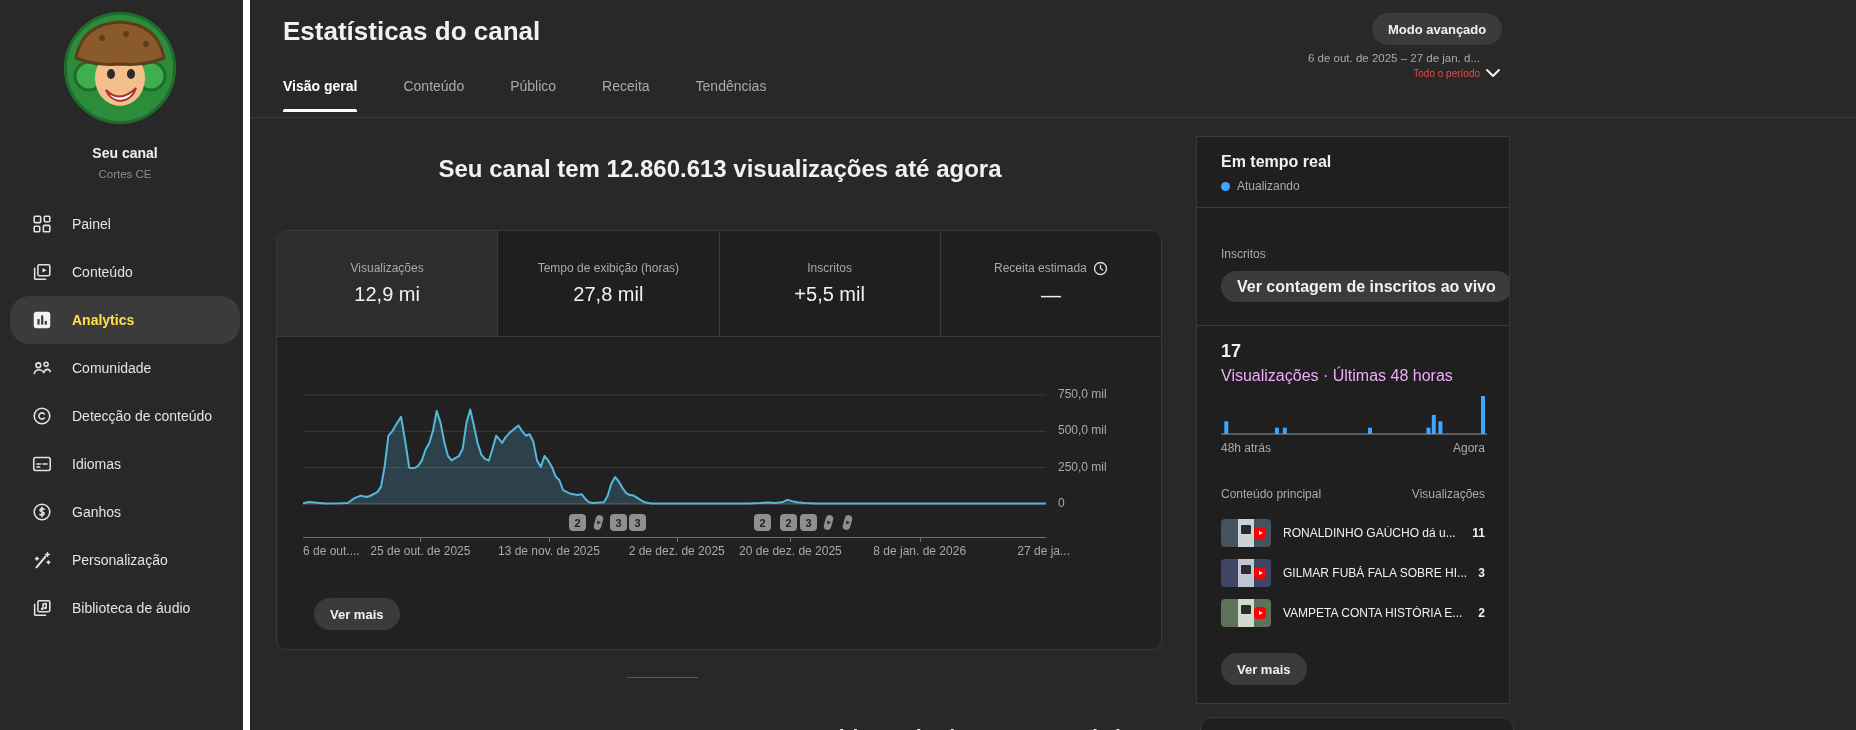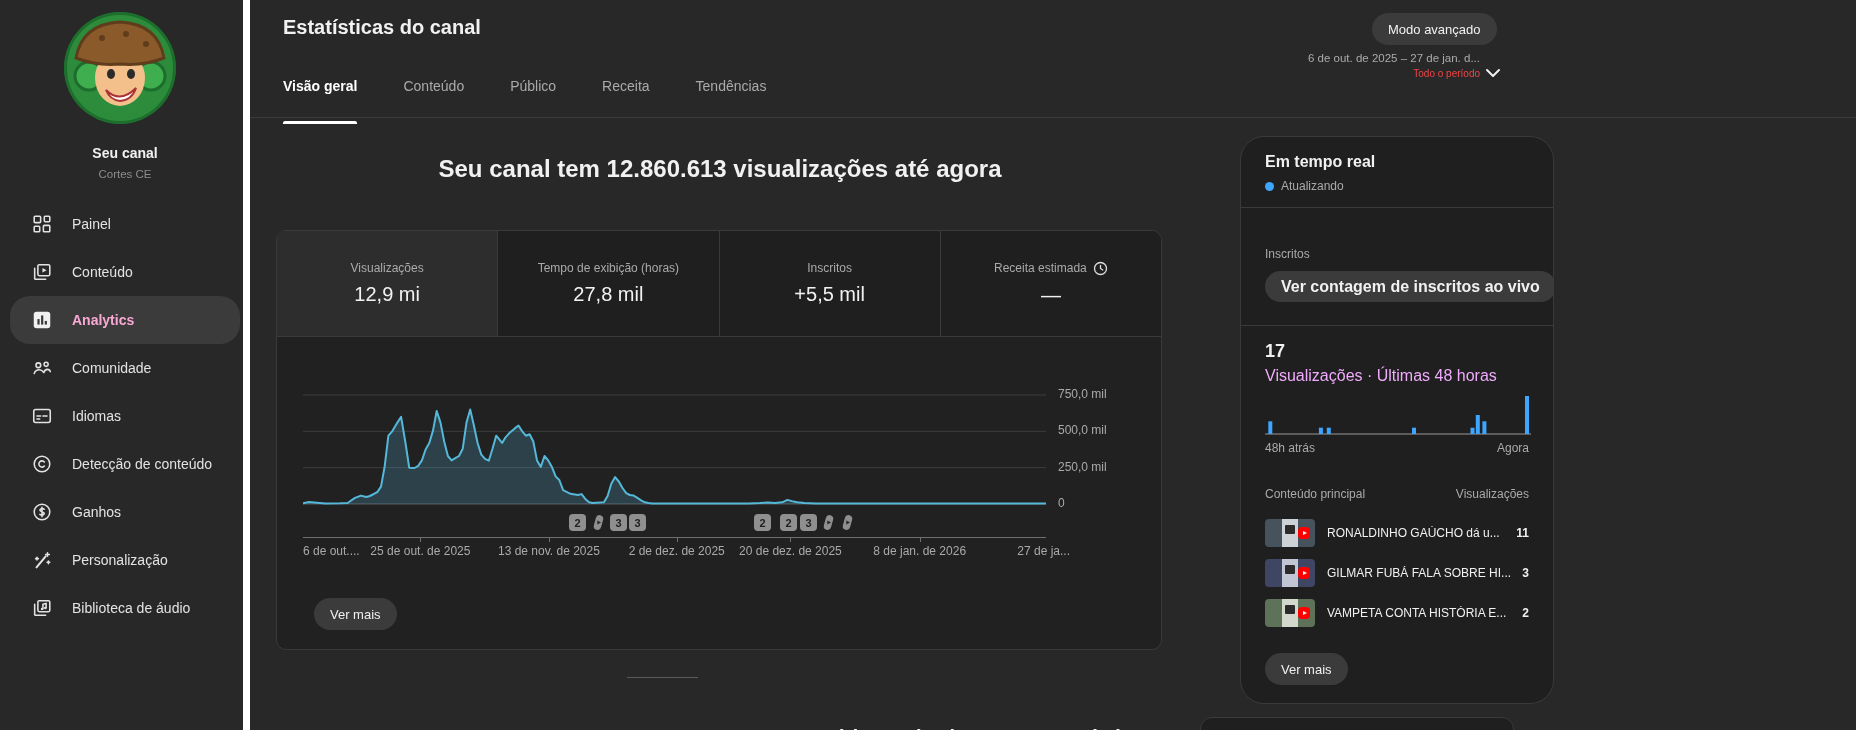--- a/index.html
+++ b/index.html
@@ -6,39 +6,39 @@
   html,body { background:#1a1a1a; }
   #app {
     position:relative; width:1856px; height:730px; overflow:hidden;
     background:#282828; color:#f1f1f1;
     font-family:"Liberation Sans", sans-serif;
   }
   .abs { position:absolute; }
   .pill {
     display:inline-flex; align-items:center; justify-content:center;
     background:#3b3b3b; color:#f1f1f1; border-radius:17px;
-    font-size:13px; font-weight:normal; cursor:pointer; border:none;
+    font-size:13px; font-weight:bold; cursor:pointer; border:none;
     padding:0 16px; height:32px; white-space:nowrap;
   }
   
   #sidebar { left:0; top:0; width:250px; height:730px; border-right:7px solid #ffffff; }
   #avatar { left:64px; top:12px; width:112px; height:112px; border-radius:50%; overflow:hidden; }
   #channel-name { left:0; top:145px; width:250px; text-align:center; font-size:14px; font-weight:bold; }
   #channel-handle { left:0; top:168px; width:250px; text-align:center; font-size:11.5px; color:#8c8c8c; }
   #nav { left:0; top:200px; width:250px; }
   .nav-item {
     position:relative; display:flex; align-items:center; height:48px;
     padding-left:30px; cursor:pointer; font-size:14px; color:#e3e3e3;
   }
   .nav-item .nav-ico { width:24px; height:24px; margin-right:18px; flex:0 0 24px; display:flex; align-items:center; justify-content:center; }
-  .nav-item.active { background:#3b3b3b; border-radius:20px; margin:0 10px; padding-left:20px; font-weight:bold; color:#f9a8d4; }
+  .nav-item.active { background:#3b3b3b; border-radius:20px; margin:0 10px; padding-left:20px; font-weight:bold; color:#fde047; }
   
-  #page-title { left:283px; top:16px; font-size:20px; font-weight:bold; }
+  #page-title { left:283px; top:16px; font-size:26px; font-weight:bold; }
   #tabs { left:283px; top:78px; display:flex; gap:46px; }
-  .tab { font-size:14px; color:#aaa; cursor:pointer; padding-bottom:30px; position:relative; white-space:nowrap; }
+  .tab { font-size:14px; color:#aaa; cursor:pointer; padding-bottom:18px; position:relative; white-space:nowrap; }
   .tab.active { color:#fff; font-weight:bold; }
   .tab.active::after { content:""; position:absolute; left:0; right:0; bottom:0; height:3px; background:#fff; border-radius:2px 2px 0 0; }
   #header-rule { left:250px; top:117px; width:1606px; height:1px; background:#3a3a3a; }
   #advanced-btn { left:1372px; top:13px; }
   #date-widget { left:1180px; top:52px; width:300px; text-align:right; cursor:pointer; }
   #date-range { font-size:11.5px; color:#aaa; }
   #date-period { font-size:10px; color:#ef4444; margin-top:4px; }
   #date-chevron { left:1482px; top:62px; }
   
   #headline { left:250px; top:155px; width:940px; text-align:center; font-size:24px; font-weight:bold; }
@@ -58,21 +58,21 @@
   .chip { position:absolute; top:0; width:17px; height:17px; background:#8f8f8f; border-radius:4px;
           color:#212121; font-size:11px; font-weight:bold; display:flex; align-items:center; justify-content:center; cursor:pointer; }
   .chip.shorts { background:transparent; }
   #x-axis-line { position:absolute; left:26px; top:306px; width:743px; height:1px; background:#6f6f6f; }
   .x-tick { position:absolute; top:306px; width:1px; height:5px; background:#6f6f6f; }
   .x-label { position:absolute; top:313px; font-size:12px; color:#aaa; white-space:nowrap; }
   #main-see-more { position:absolute; left:37px; top:367px; }
   #below-line { left:627px; top:677px; width:71px; height:1px; background:#5a5a5a; }
   #next-heading { left:470px; top:726px; width:920px; text-align:center; font-size:20px; font-weight:bold; white-space:nowrap; }
   
-  #rt-card { left:1240px; top:136px; width:314px; height:568px; background:#1f1f1f; border:1px solid #3a3a3a; border-radius:24px; overflow:hidden; }
+  #rt-card { left:1196px; top:136px; width:314px; height:568px; background:#1f1f1f; border:1px solid #3a3a3a; border-radius:0; overflow:hidden; }
   #rt-card .inner { position:absolute; left:24px; right:24px; }
   #rt-title { top:16px; font-size:16px; font-weight:bold; }
   #rt-status { top:42px; font-size:12px; color:#aaa; display:flex; align-items:center; gap:7px; }
   #rt-dot { width:9px; height:9px; border-radius:50%; background:#3ea6ff; }
   .rt-div { position:absolute; left:0; width:314px; height:1px; background:#3a3a3a; }
   #rt-subs { top:84px; font-size:18px; font-weight:bold; }
   #rt-subs-label { top:110px; font-size:12px; color:#aaa; }
   #rt-live-btn { position:absolute; left:24px; top:134px; height:31px; font-size:16px; font-weight:bold; }
   #rt-views { top:204px; font-size:18px; font-weight:bold; }
   #rt-views-cap { top:230px; font-size:16px; color:#f0abfc; }
@@ -156,34 +156,34 @@
               <circle cx="16.5" cy="8" r="2.2" fill="none" stroke="#e3e3e3" stroke-width="1.7" stroke-linecap="round" stroke-linejoin="round"></circle>
               <path d="M3.5 18 q1.5 -4 5.5 -4 q3 0 4.5 2.5" fill="none" stroke="#e3e3e3" stroke-width="1.7" stroke-linecap="round" stroke-linejoin="round"></path>
               <path d="M14 17 q1 -3.5 4 -3.5 q2.5 0 3 2.5" fill="none" stroke="#e3e3e3" stroke-width="1.7" stroke-linecap="round" stroke-linejoin="round"></path>
             </svg>
           </span>
                  <span>Comunidade</span>
         </div>
         <div class="nav-item">
           <span class="nav-ico">
             <svg width="22" height="22" viewBox="0 0 24 24">
+              <circle cx="12" cy="12" r="8.5" fill="none" stroke="#e3e3e3" stroke-width="1.7" stroke-linecap="round" stroke-linejoin="round"></circle>
+              <path d="M14.6 9.8 a3.4 3.4 0 1 0 0 4.4" fill="none" stroke="#e3e3e3" stroke-width="1.7" stroke-linecap="round" stroke-linejoin="round"></path>
+            </svg>
+          </span>
+                 <span>Detecção de conteúdo</span>
+        </div>
+        <div class="nav-item">
+          <span class="nav-ico">
+            <svg width="22" height="22" viewBox="0 0 24 24">
               <rect x="3" y="5" width="18" height="14" rx="2" fill="none" stroke="#e3e3e3" stroke-width="1.7" stroke-linecap="round" stroke-linejoin="round"></rect>
               <path d="M6.5 12 h4 M13 12 h4.5 M6.5 15.2 h3" fill="none" stroke="#e3e3e3" stroke-width="1.7" stroke-linecap="round" stroke-linejoin="round"></path>
             </svg>
           </span>
                  <span>Idiomas</span>
-        </div>
-        <div class="nav-item">
-          <span class="nav-ico">
-            <svg width="22" height="22" viewBox="0 0 24 24">
-              <circle cx="12" cy="12" r="8.5" fill="none" stroke="#e3e3e3" stroke-width="1.7" stroke-linecap="round" stroke-linejoin="round"></circle>
-              <path d="M14.6 9.8 a3.4 3.4 0 1 0 0 4.4" fill="none" stroke="#e3e3e3" stroke-width="1.7" stroke-linecap="round" stroke-linejoin="round"></path>
-            </svg>
-          </span>
-                 <span>Detecção de conteúdo</span>
         </div>
         <div class="nav-item">
           <span class="nav-ico">
             <svg width="22" height="22" viewBox="0 0 24 24">
               <circle cx="12" cy="12" r="8.5" fill="none" stroke="#e3e3e3" stroke-width="1.7" stroke-linecap="round" stroke-linejoin="round"></circle>
               <path d="M14.3 9 q-2.3 -1.6 -4 0 q-1.5 1.6 1.7 2.7 q3.4 1 1.9 2.9 q-1.6 1.6 -4.2 0 M12 6.8 v10.4" fill="none" stroke="#e3e3e3" stroke-width="1.7" stroke-linecap="round" stroke-linejoin="round"></path>
             </svg>
           </span>
                  <span>Ganhos</span>
         </div>

